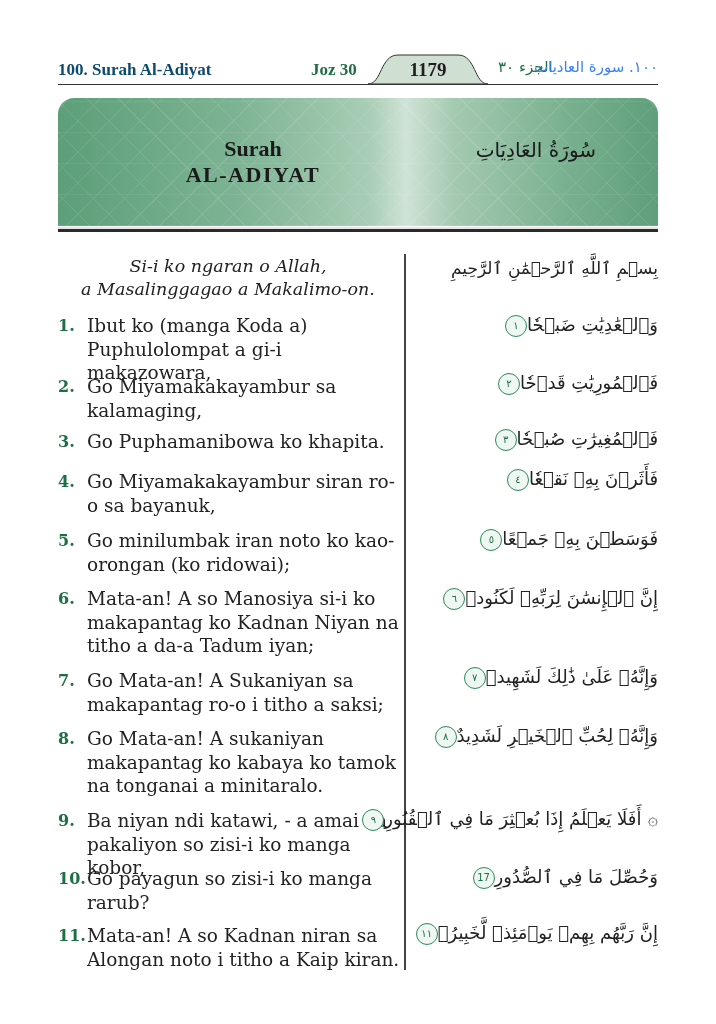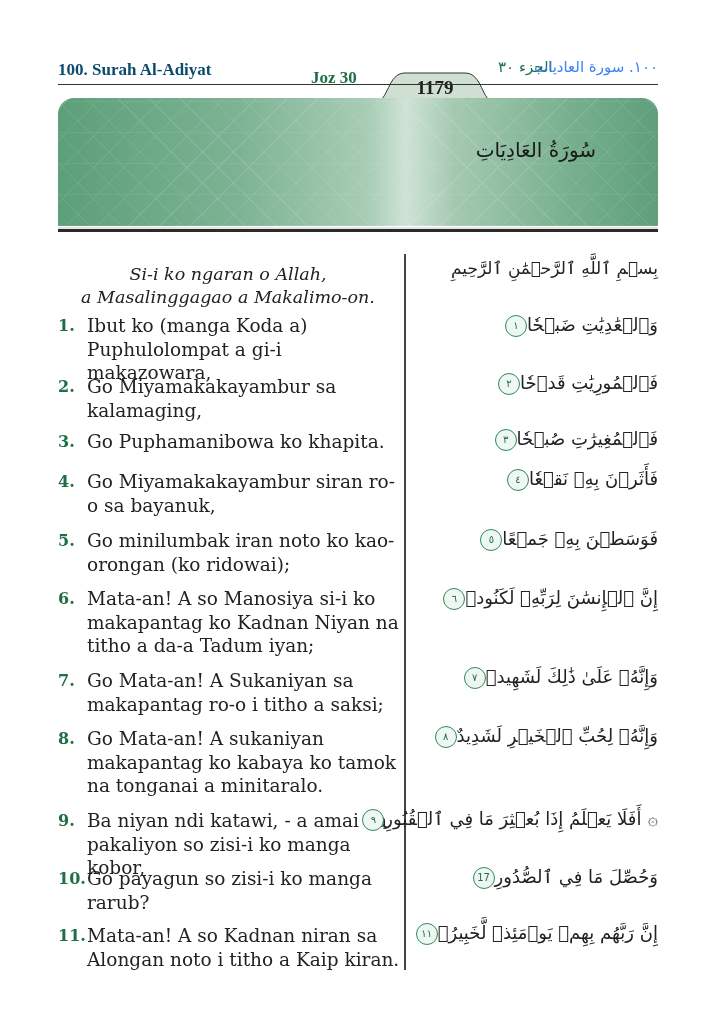--- a/index.html
+++ b/index.html
@@ -4,22 +4,22 @@
 <style>
   html, body { margin: 0; padding: 0; background: #ffffff; }
   body { width: 716px; height: 1024px; position: relative; overflow: hidden;
          font-family: "DejaVu Serif", "Liberation Serif", serif; color: #1e1e1e; }
 
   
   .run-head { position: absolute; left: 58px; top: 58px; width: 600px; height: 28px; }
   .run-left { position: absolute; left: 0; top: 2px; font-family: "Liberation Serif", serif;
               font-weight: bold; font-size: 17px; color: #0c4a6e; white-space: nowrap; }
   .run-joz { position: absolute; left: 253px; top: 2px; font-family: "Liberation Serif", serif;
-             font-weight: bold; font-size: 17px; color: #1f6f45; margin-top: 8px; }
-  .run-tab { position: absolute; left: 317px; top: -7px; width: 120px; height: 34px; margin-top: 18px; }
+             font-weight: bold; font-size: 17px; color: #1f6f45; }
+  .run-tab { position: absolute; left: 310px; top: -7px; width: 120px; height: 34px; }
   .run-tab svg { position: absolute; left: 0; top: 0; }
   .run-page { position: absolute; left: 0; top: 8px; width: 120px; text-align: center;
               font-family: "Liberation Serif", serif; font-weight: bold; font-size: 19px; color: #1e1e1e; }
   .run-joz-ar { position: absolute; left: 440px; top: 0; font-family: "DejaVu Sans", sans-serif;
                 font-size: 15px; color: #1f6f45; direction: rtl; }
   .run-right { position: absolute; right: 0; top: 0; font-family: "DejaVu Sans", sans-serif;
                font-size: 15px; color: #3b82f6; direction: rtl; white-space: nowrap; }
   .run-rule { position: absolute; left: 58px; top: 84px; width: 600px; height: 1px; background: #333; }
 
   
@@ -37,21 +37,21 @@
   .banner-title .l2 { font-size: 22px; line-height: 26px; letter-spacing: 1.5px; }
   .banner-ar { position: absolute; right: 62px; top: 40px; font-family: "DejaVu Sans", sans-serif;
                font-size: 20px; color: #1a1a1a; direction: rtl; }
   .banner-rule1 { position: absolute; left: 58px; top: 227px; width: 600px; height: 2px; background: #e6e6e6; }
   .banner-rule2 { position: absolute; left: 58px; top: 229px; width: 600px; height: 3px; background: #2a2a2a; }
 
   
   .divider { position: absolute; left: 404px; top: 254px; width: 2px; height: 716px; background: #444; }
 
   .bismillah-tr { position: absolute; left: 58px; top: 255px; width: 340px; text-align: center;
-                  font-style: italic; font-size: 17.5px; line-height: 23px; color: #222; margin-top: 8px; }
+                  font-style: italic; font-size: 17.5px; line-height: 23px; color: #222; }
   .bismillah-ar { position: absolute; right: 58px; top: 258px; font-family: "DejaVu Sans", sans-serif;
                   font-size: 17px; color: #222; direction: rtl; text-align: center; }
 
   .verse { position: absolute; left: 58px; width: 345px; font-size: 18.5px; line-height: 23.5px; color: #222; }
   .verse .num { position: absolute; left: 0; top: 0; color: #1f6f45; font-weight: bold; font-size: 16px; }
   .verse .txt { display: block; padding-left: 29px; }
 
   .ar-verse { position: absolute; right: 58px; font-family: "DejaVu Sans", sans-serif; font-size: 18px;
               color: #222; direction: rtl; white-space: nowrap; }
   .ayah-mark { display: inline-block; width: 20px; height: 20px; border: 1.5px solid #2f8a5a;
@@ -71,20 +71,24 @@
     </svg>
     <div class="run-page">1179</div>
   </div>
   <span class="run-joz-ar">الجزء ٣٠</span>
   <span class="run-right">١٠٠. سورة العاديات</span>
 </div>
 <div class="run-rule"></div>
 
 <div class="banner">
   <div class="banner-pattern"></div>
+  <div class="banner-title">
+    <div class="l1">Surah</div>
+    <div class="l2">AL-ADIYAT</div>
+  </div>
   <div class="banner-ar">سُورَةُ العَادِيَاتِ</div>
 </div>
 <div class="banner-rule1"></div>
 <div class="banner-rule2"></div>
 
 <div class="divider"></div>
 
 <div class="bismillah-tr">
   <div>Si-i ko ngaran o Allah,</div>
   <div>a Masalinggagao a Makalimo-on.</div>

